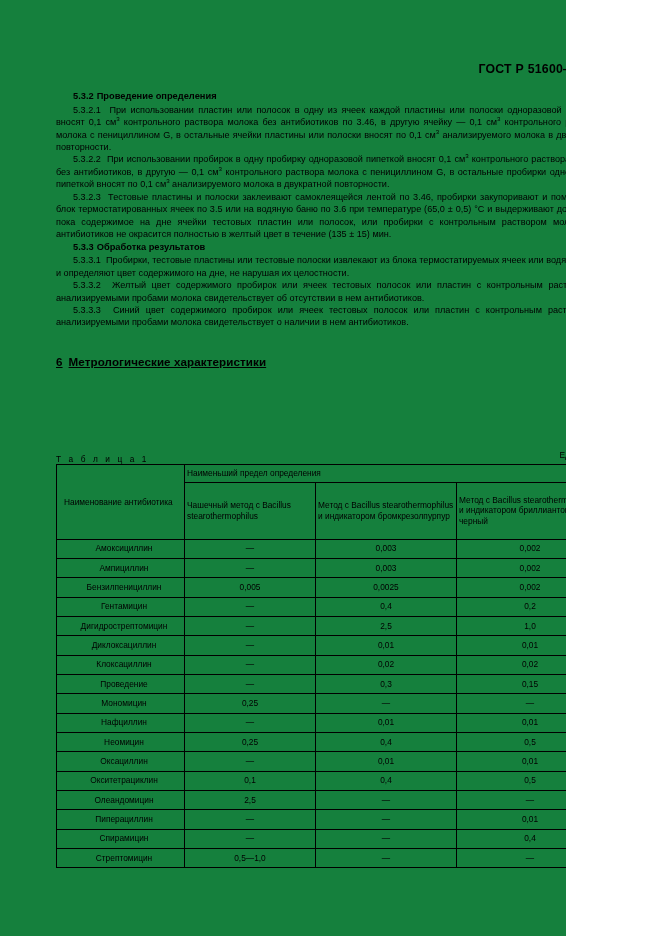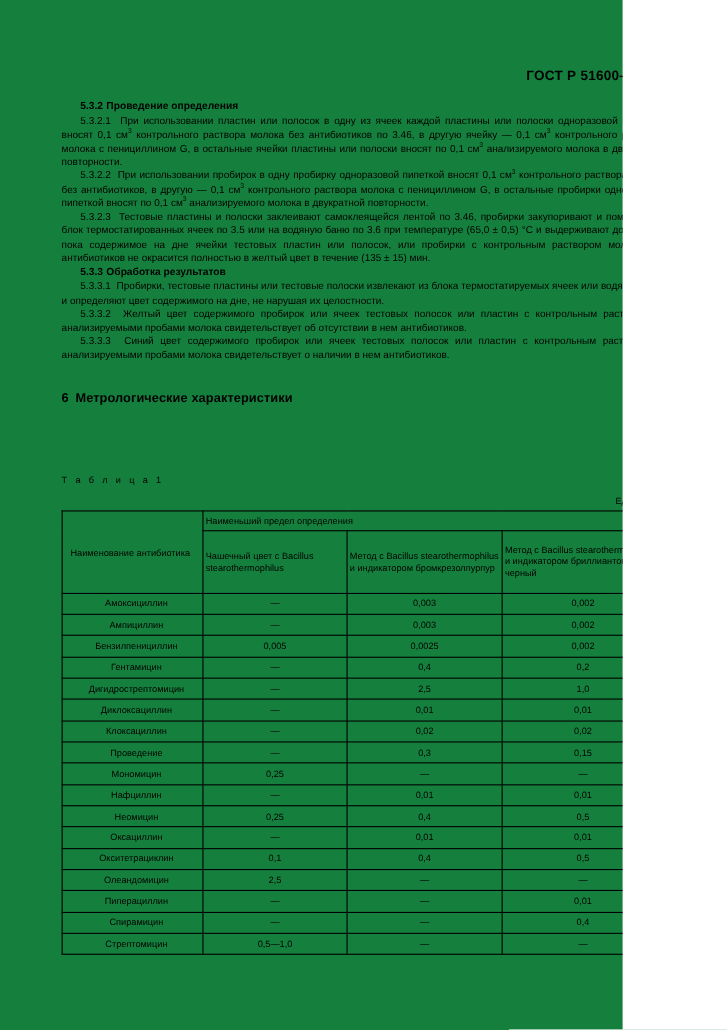--- a/index.html
+++ b/index.html
@@ -60,28 +60,29 @@
     text-indent: 17px;
   }
   h4.sub .num { margin-right: 3px; }
   sup { font-size: 0.68em; vertical-align: super; line-height: 0; }
 
   h2.clause {
     margin: 0;
     font-size: 11.6px;
     font-weight: bold;
     letter-spacing: 0.1px;
+    text-decoration: underline;
   }
   h2.clause .num { margin-right: 6px; }
 
   
   .tbl-caption {
     position: absolute;
     left: 0;
-    top: 431px;
+    top: 454px;
     font-size: 8.3px;
     letter-spacing: 2.6px;
     text-align: center;
   }
   .tbl-units {
     position: absolute;
     right: 0;
     top: 450px;
     font-size: 8.3px;
     white-space: nowrap;
@@ -170,21 +171,21 @@
         <col style="width:131px;">
         <col style="width:141px;">
         <col style="width:147px;">
       </colgroup>
       <thead>
         <tr>
           <th class="h-name" rowspan="2">Наименование антибиотика</th>
           <th colspan="3">Наименьший предел определения</th>
         </tr>
         <tr>
-          <th style="height:50px;">Чашечный цвет с Bacillus stearothermophilus</th>
+          <th style="height:50px;">Чашечный метод с Bacillus stearothermophilus</th>
           <th>Метод с Bacillus stearothermophilus и индикатором бромкрезолпурпур</th>
           <th>Метод с Bacillus stearothermophilus и индикатором бриллиантовый черный</th>
         </tr>
       </thead>
       <tbody id="tbl-body">
           <tr>
             <td class="name">Амоксициллин</td>
             <td>—</td>
             <td>0,003</td>
             <td>0,002</td>

